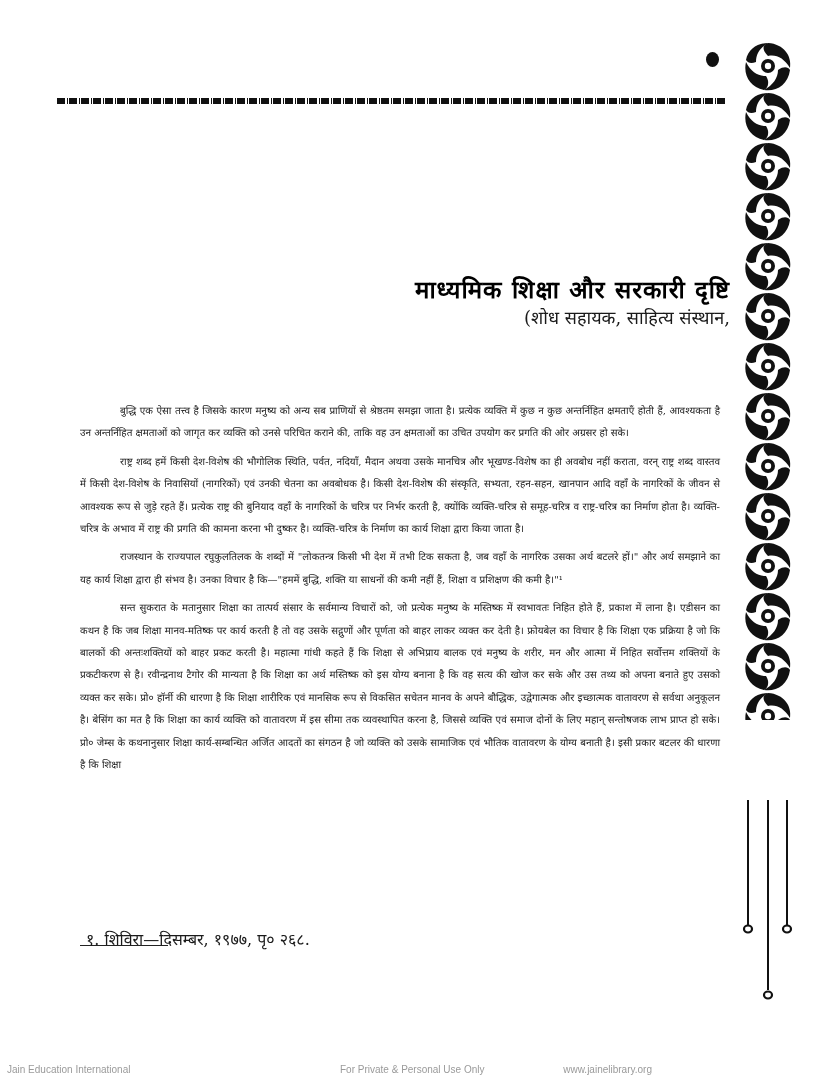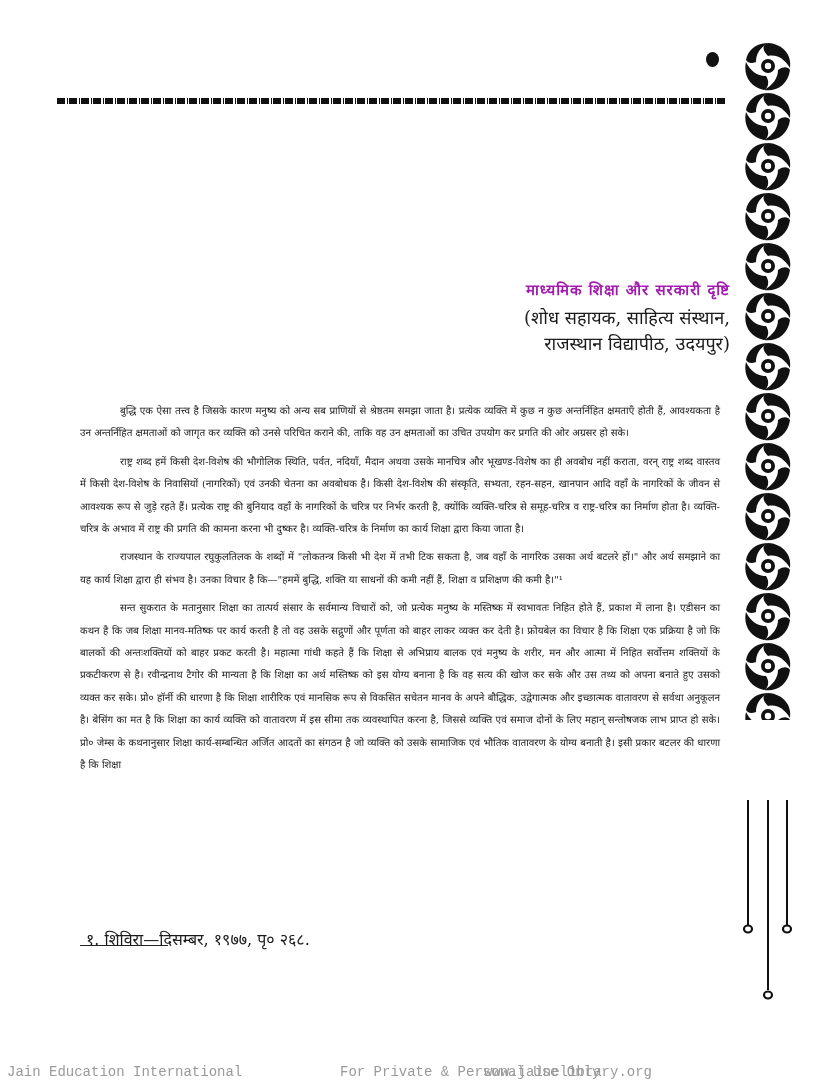--- a/index.html
+++ b/index.html
@@ -11,32 +11,32 @@
   .dashed-rule { position: absolute; left: 57px; top: 98px; width: 668px; height: 6px;
     background-image: repeating-linear-gradient(90deg, #111 0 8px, transparent 8px 10px, #111 10px 11px, transparent 11px 12px);
   }
 
   .ornament { position: absolute; left: 738px; top: 40px; width: 60px; height: 680px; }
   .ornament svg { display: block; }
 
   .stems { position: absolute; left: 740px; top: 800px; width: 60px; height: 200px; }
 
   .title-block { position: absolute; left: 330px; top: 275px; width: 400px; text-align: right; }
-  .article-title { font-family: "DejaVu Sans", sans-serif; font-size: 15px; font-weight: bold; letter-spacing: 1px; color: #a21caf; line-height: 30px; }
+  .article-title { font-family: "DejaVu Sans", sans-serif; font-size: 24px; font-weight: bold; letter-spacing: 1px; color: #000000; line-height: 30px; }
   .author { font-size: 14px; font-weight: bold; line-height: 26px; margin-top: 2px; }
   .author .box { display: inline-block; width: 10px; height: 10px; border: 1.3px solid #222; margin-right: 8px; vertical-align: 0px; }
   .affil { font-size: 18px; line-height: 26px; }
 
   .body-text { position: absolute; left: 80px; top: 400px; width: 640px; font-size: 10px; line-height: 22.4px; text-align: justify; }
   .body-text p { text-indent: 40px; margin-bottom: 6px; }
 
   .fn-rule { position: absolute; left: 80px; top: 945px; width: 88px; border-top: 1px solid #222; }
   .footnote { position: absolute; left: 86px; top: 928px; font-size: 16px; }
 
-  .footer { position: absolute; top: 1060px; left: 0; width: 660px; height: 20px; font-family: Liberation Mono, monospace; font-size: 14px; color: #9a9a9a; }
+  .footer { position: absolute; top: 1060px; left: 0; width: 660px; height: 20px; font-family: Liberation Sans, sans-serif; font-size: 10px; color: #9a9a9a; }
   .footer span { position: absolute; top: 4px; }
   .f-left { left: 7px; }
   .f-center { left: 340px; }
   .f-right { right: 8px; }
 </style>
 </head>
 <body>
 
 <div class="top-dot"></div>
 <div class="dashed-rule"></div>
@@ -78,21 +78,20 @@
     <line x1="28" y1="0" x2="28" y2="190" stroke="#111" stroke-width="2"></line>
     <ellipse cx="28" cy="195" rx="4" ry="3.5" fill="none" stroke="#111" stroke-width="2.2"></ellipse>
     <line x1="47" y1="0" x2="47" y2="125" stroke="#111" stroke-width="2"></line>
     <ellipse cx="47" cy="129" rx="4" ry="3.5" fill="none" stroke="#111" stroke-width="2.2"></ellipse>
   </svg>
 </div>
 
 <div class="title-block">
   <div class="article-title">माध्यमिक शिक्षा और सरकारी दृष्टि</div>
   <div class="affil">(शोध सहायक, साहित्य संस्थान,</div>
-  <div class="affil">राजस्थान विद्यापीठ, उदयपुर)</div>
 </div>
 
 <div class="body-text">
   <p>बुद्धि एक ऐसा तत्त्व है जिसके कारण मनुष्य को अन्य सब प्राणियों से श्रेष्ठतम समझा जाता है। प्रत्येक व्यक्ति में कुछ न कुछ अन्तर्निहित क्षमताएँ होती हैं, आवश्यकता है उन अन्तर्निहित क्षमताओं को जागृत कर व्यक्ति को उनसे परिचित कराने की, ताकि वह उन क्षमताओं का उचित उपयोग कर प्रगति की ओर अग्रसर हो सके।</p>
   <p>राष्ट्र शब्द हमें किसी देश-विशेष की भौगोलिक स्थिति, पर्वत, नदियाँ, मैदान अथवा उसके मानचित्र और भूखण्ड-विशेष का ही अवबोध नहीं कराता, वरन् राष्ट्र शब्द वास्तव में किसी देश-विशेष के निवासियों (नागरिकों) एवं उनकी चेतना का अवबोधक है। किसी देश-विशेष की संस्कृति, सभ्यता, रहन-सहन, खानपान आदि वहाँ के नागरिकों के जीवन से आवश्यक रूप से जुड़े रहते हैं। प्रत्येक राष्ट्र की बुनियाद वहाँ के नागरिकों के चरित्र पर निर्भर करती है, क्योंकि व्यक्ति-चरित्र से समूह-चरित्र व राष्ट्र-चरित्र का निर्माण होता है। व्यक्ति-चरित्र के अभाव में राष्ट्र की प्रगति की कामना करना भी दुष्कर है। व्यक्ति-चरित्र के निर्माण का कार्य शिक्षा द्वारा किया जाता है।</p>
   <p>राजस्थान के राज्यपाल रघुकुलतिलक के शब्दों में "लोकतन्त्र किसी भी देश में तभी टिक सकता है, जब वहाँ के नागरिक उसका अर्थ बटलरे हों।" और अर्थ समझाने का यह कार्य शिक्षा द्वारा ही संभव है। उनका विचार है कि—"हममें बुद्धि, शक्ति या साधनों की कमी नहीं हैं, शिक्षा व प्रशिक्षण की कमी है।"¹</p>
   <p>सन्त सुकरात के मतानुसार शिक्षा का तात्पर्य संसार के सर्वमान्य विचारों को, जो प्रत्येक मनुष्य के मस्तिष्क में स्वभावतः निहित होते हैं, प्रकाश में लाना है। एडीसन का कथन है कि जब शिक्षा मानव-मतिष्क पर कार्य करती है तो वह उसके सद्गुणों और पूर्णता को बाहर लाकर व्यक्त कर देती है। फ्रोयबेल का विचार है कि शिक्षा एक प्रक्रिया है जो कि बालकों की अन्तःशक्तियों को बाहर प्रकट करती है। महात्मा गांधी कहते हैं कि शिक्षा से अभिप्राय बालक एवं मनुष्य के शरीर, मन और आत्मा में निहित सर्वोत्तम शक्तियों के प्रकटीकरण से है। रवीन्द्रनाथ टैगोर की मान्यता है कि शिक्षा का अर्थ मस्तिष्क को इस योग्य बनाना है कि वह सत्य की खोज कर सके और उस तथ्य को अपना बनाते हुए उसको व्यक्त कर सके। प्रो० हॉर्नी की धारणा है कि शिक्षा शारीरिक एवं मानसिक रूप से विकसित सचेतन मानव के अपने बौद्धिक, उद्वेगात्मक और इच्छात्मक वातावरण से सर्वथा अनुकूलन है। बेसिंग का मत है कि शिक्षा का कार्य व्यक्ति को वातावरण में इस सीमा तक व्यवस्थापित करना है, जिससे व्यक्ति एवं समाज दोनों के लिए महान् सन्तोषजक लाभ प्राप्त हो सके। प्रो० जेम्स के कथनानुसार शिक्षा कार्य-सम्बन्धित अर्जित आदतों का संगठन है जो व्यक्ति को उसके सामाजिक एवं भौतिक वातावरण के योग्य बनाती है। इसी प्रकार बटलर की धारणा है कि शिक्षा</p>
 </div>
 
 <div class="fn-rule"></div>

